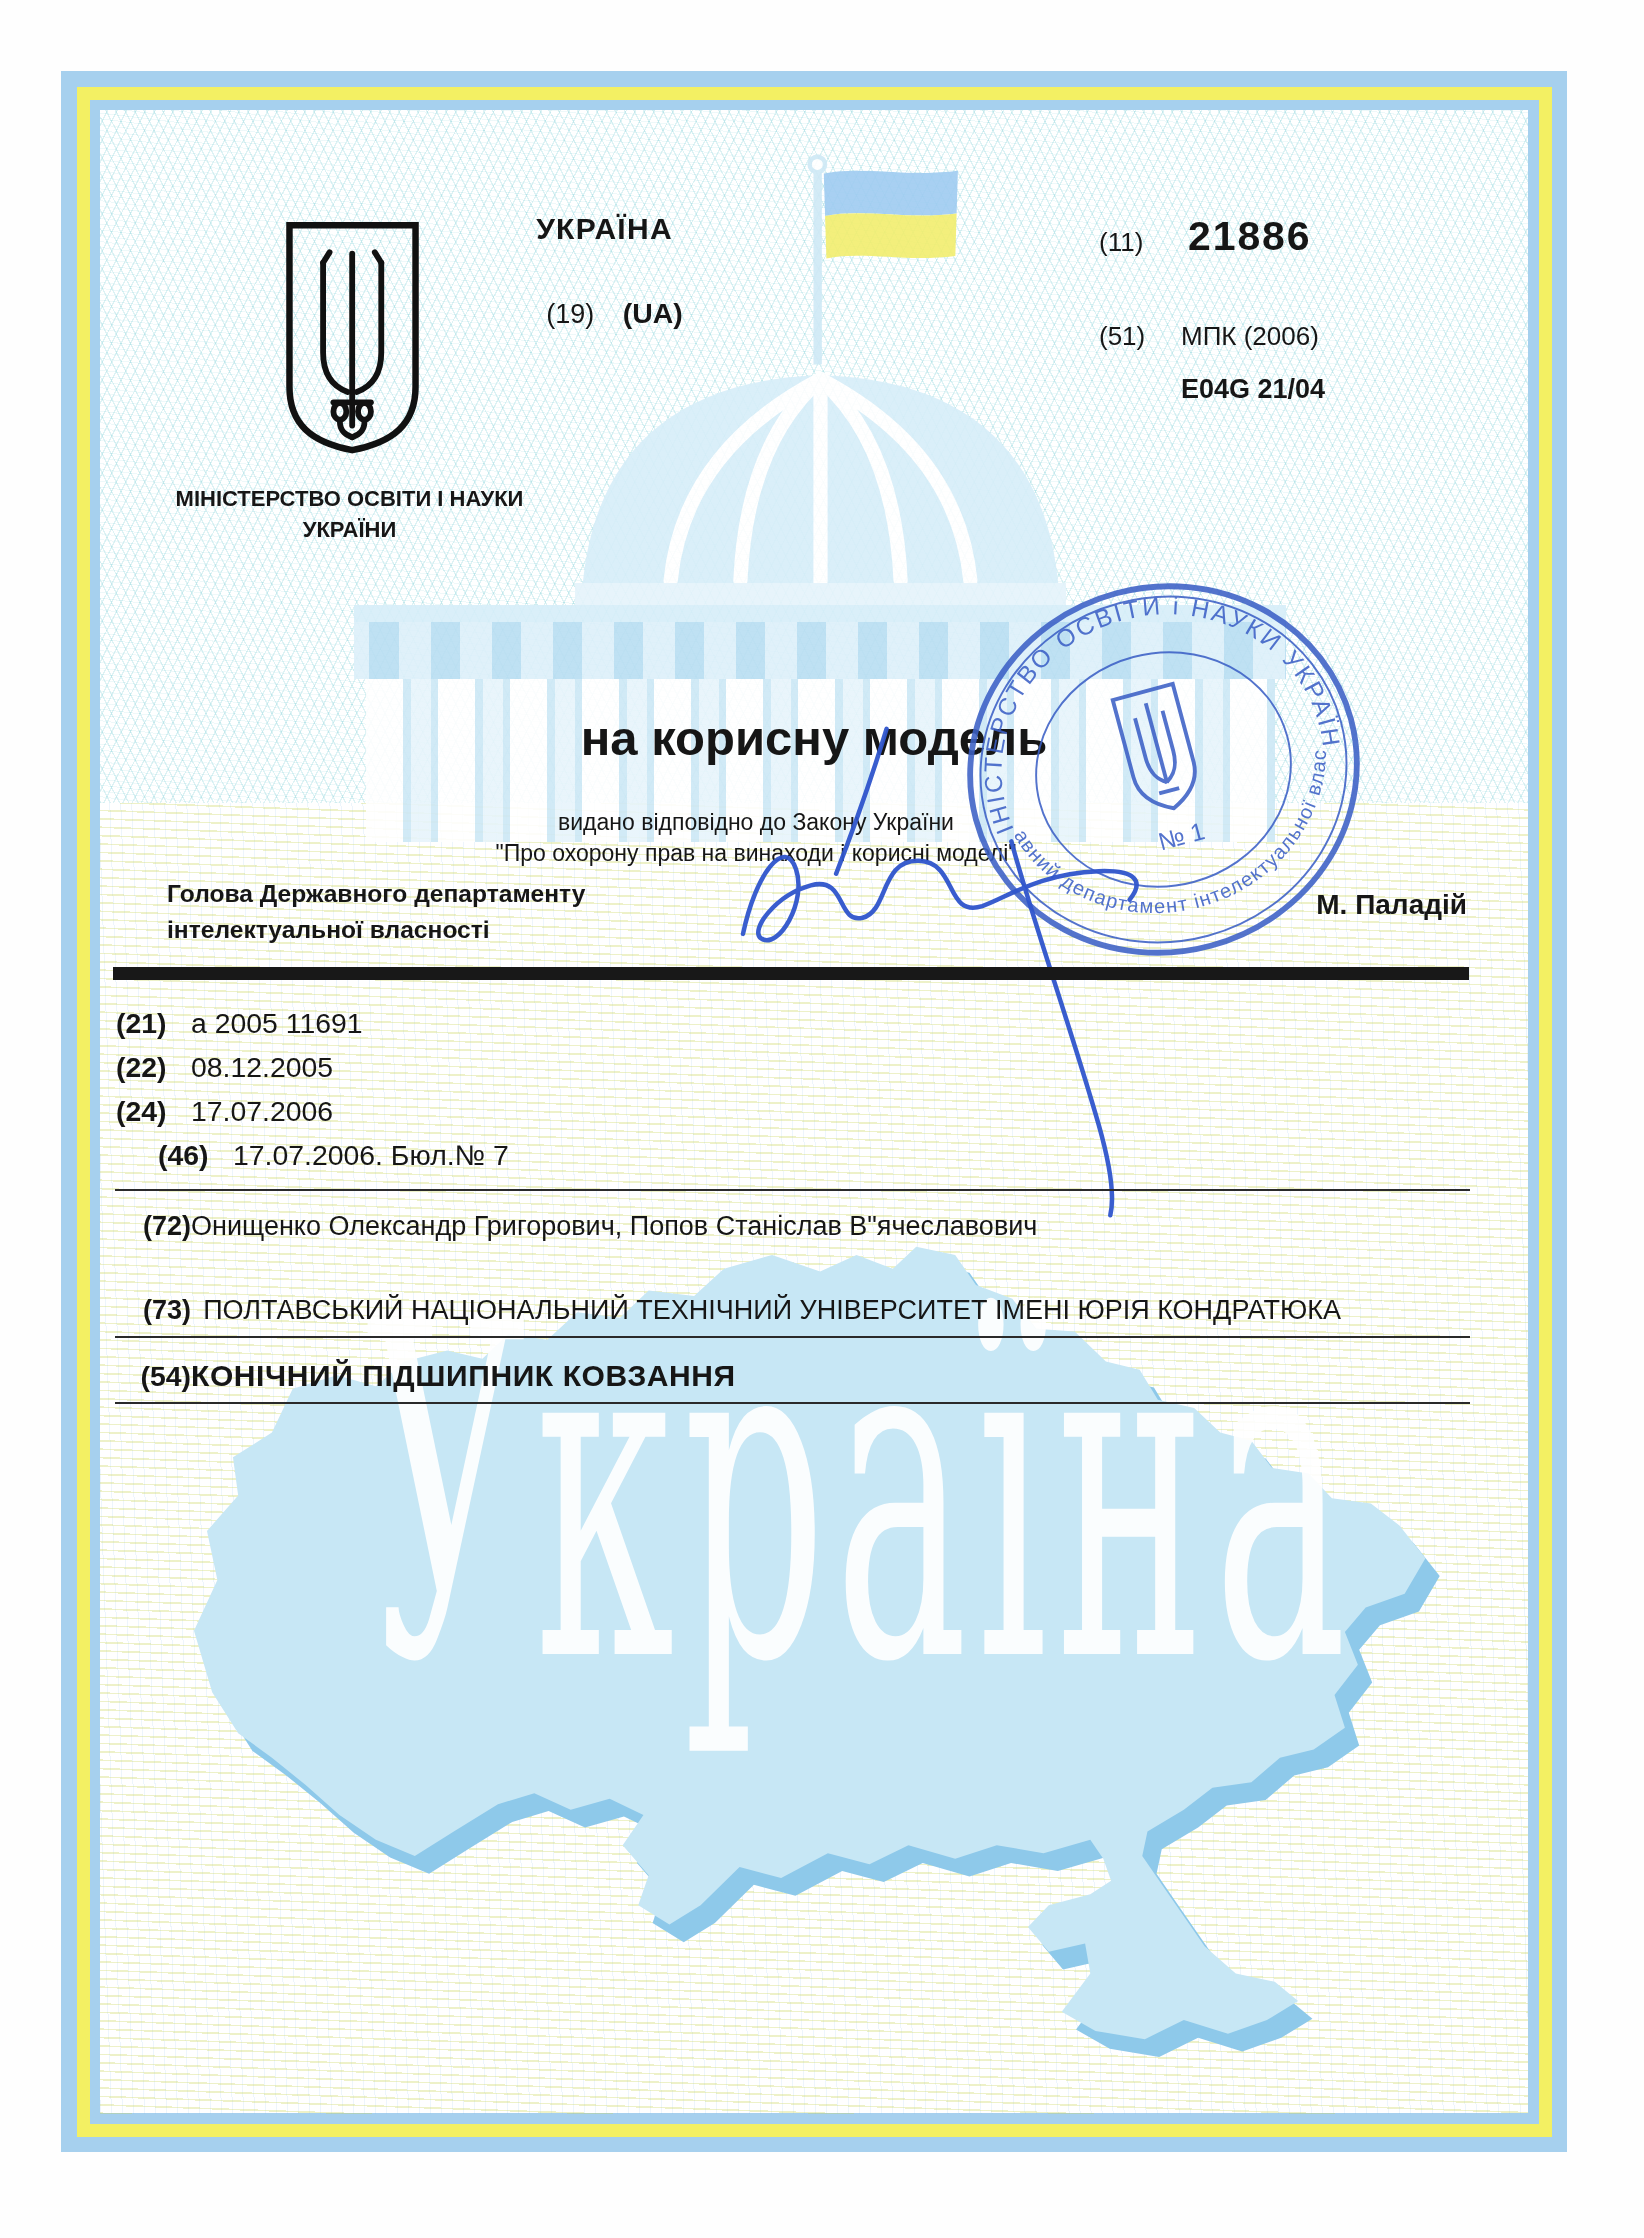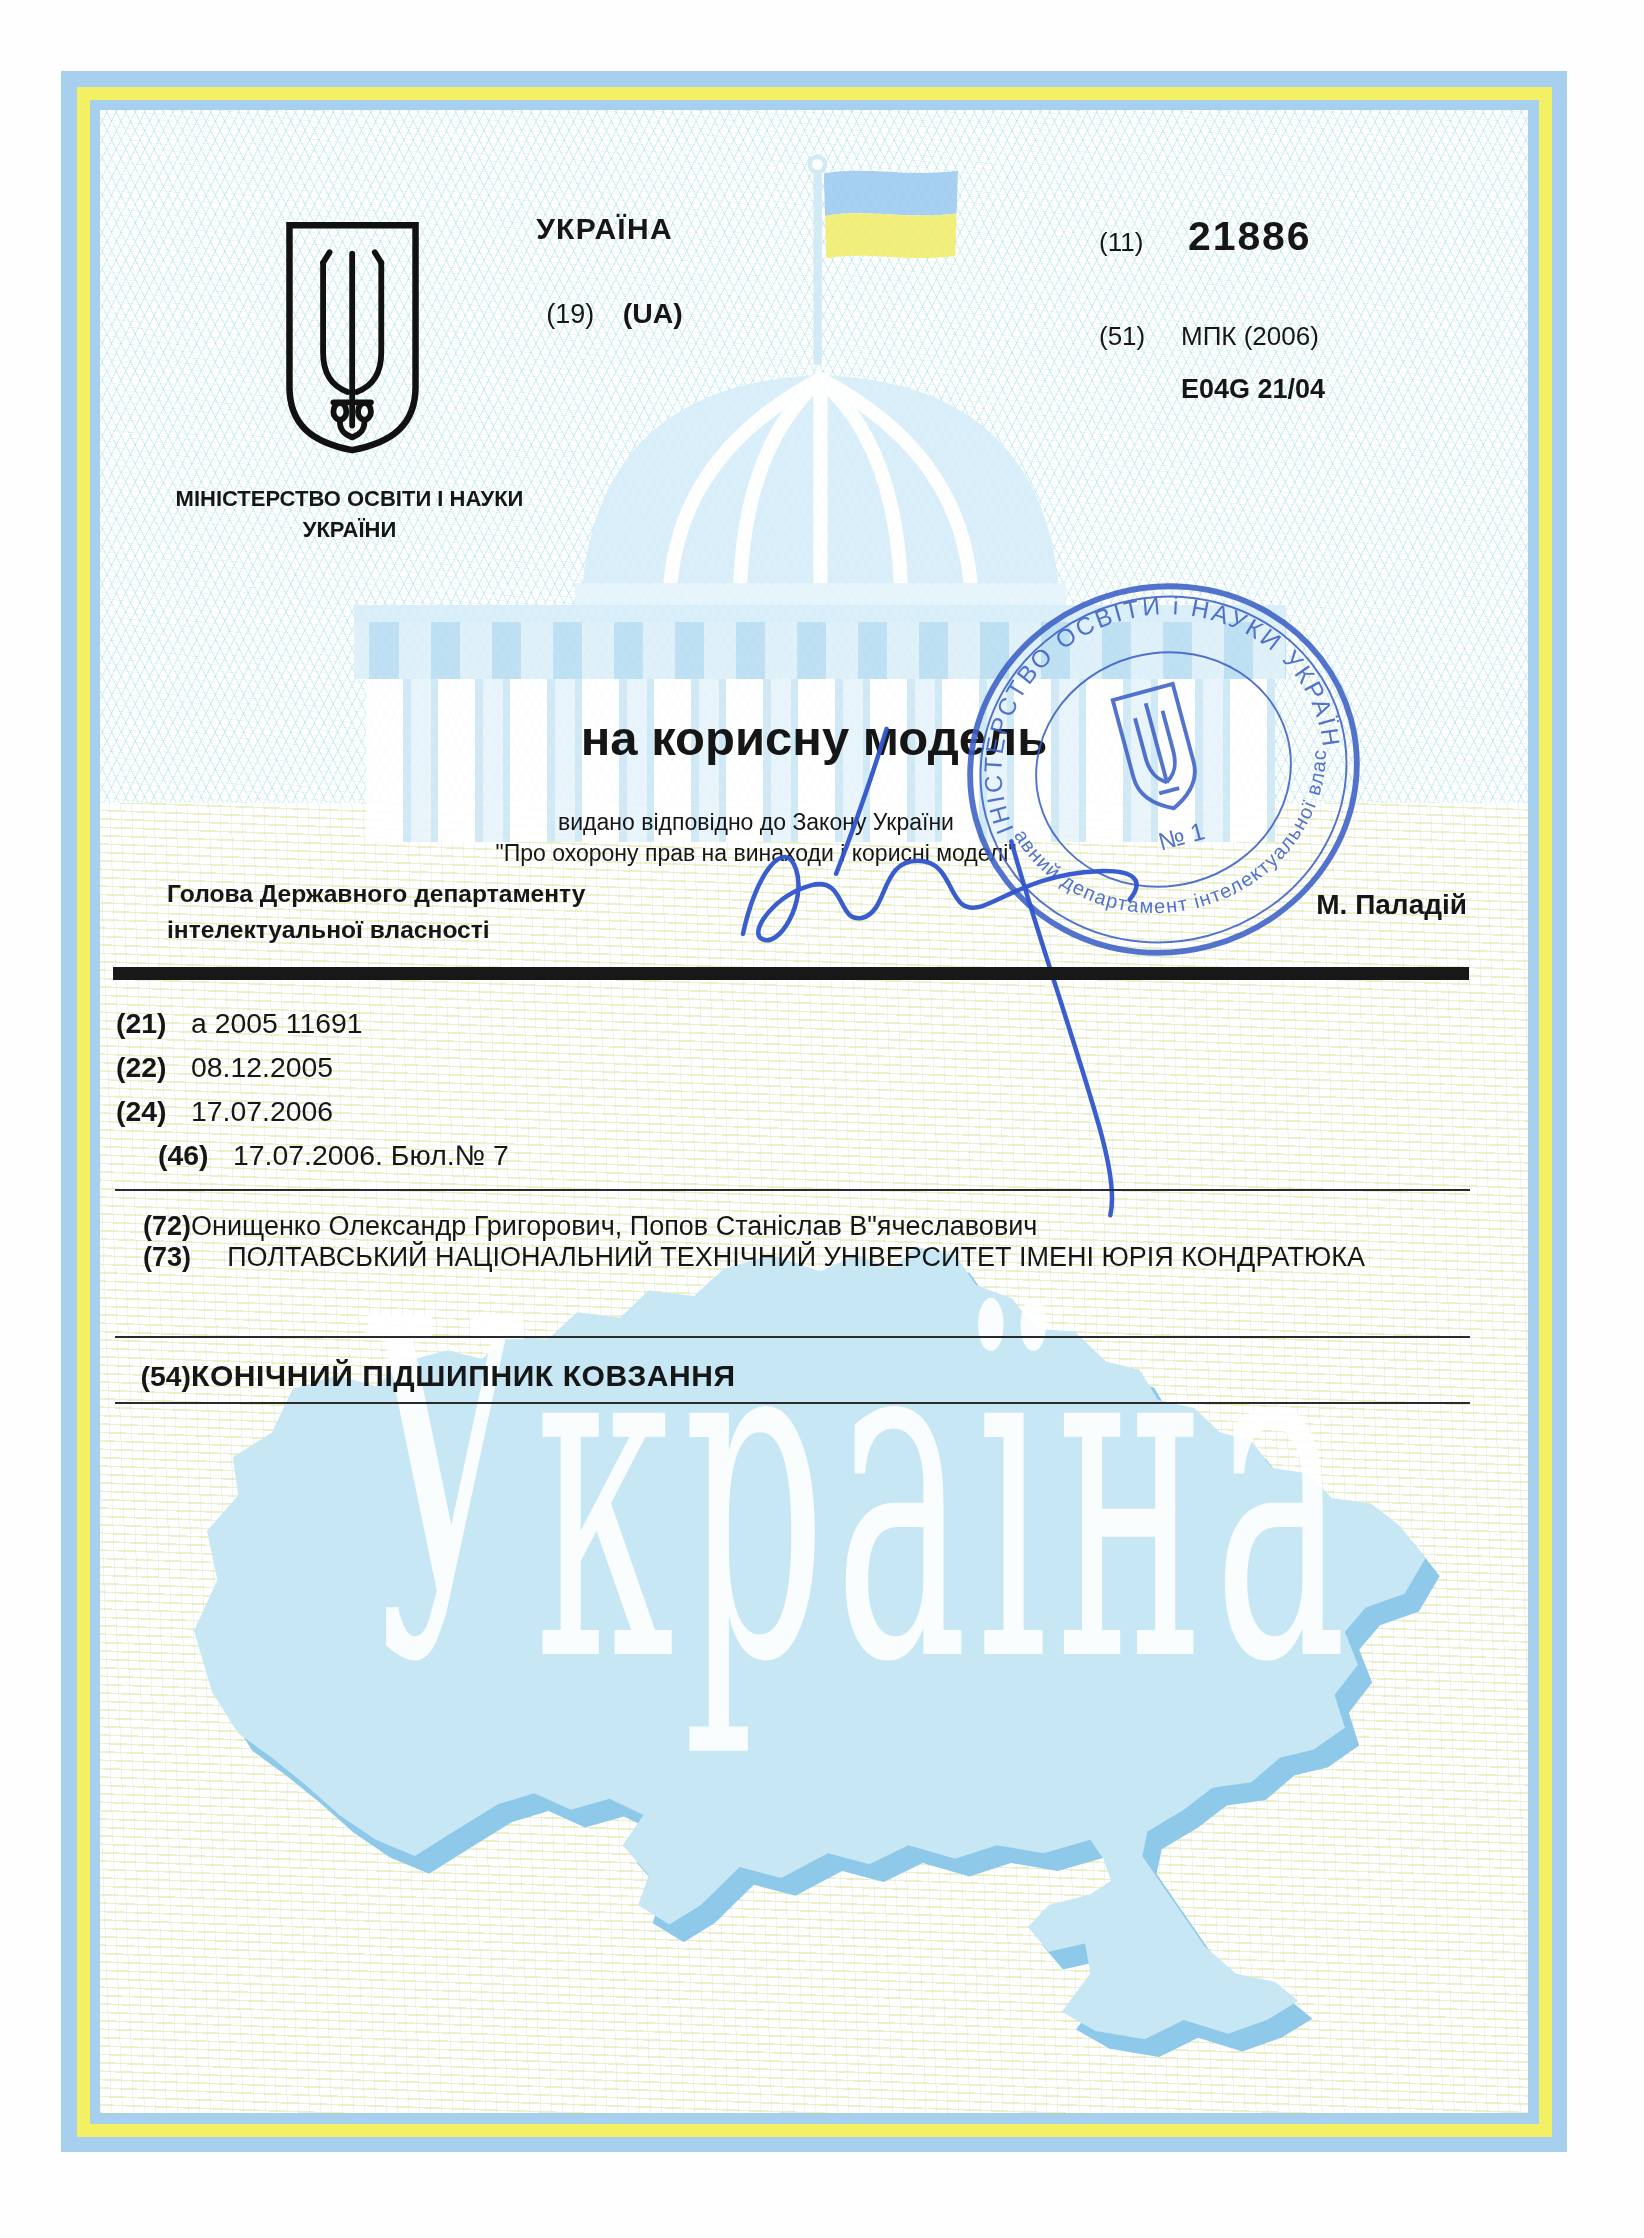--- a/index.html
+++ b/index.html
@@ -61,21 +61,21 @@
 
   .bib-row{left:116px;display:flex;align-items:baseline;}
   .bib-code{width:75px;font-size:28.4px;font-weight:bold;flex:none;}
   .bib-val{font-size:28.4px;}
   .bib-0{top:1007px;} .bib-1{top:1051px;} .bib-2{top:1095px;} .bib-3{top:1139px;margin-left:42px;}
 
   .party-row{left:116px;display:flex;align-items:baseline;text-align:right;}
   .party-code{width:75px;font-size:27px;font-weight:bold;flex:none;}
   .party-val{font-size:27px;line-height:1.3;}
   .row72{top:1209px;width:1357px;}
-  .row73{top:1240px;width:1293px;gap:24px;}
+  .row73{top:1293px;width:1293px;}
   .row73 .party-val{width:1150px;}
   .row54{top:1356px;}
   .row54 .party-code{font-size:28.4px;}
   .row54 .party-val{font-size:30px;font-weight:bold;letter-spacing:0.6px;}
 
   
   .mapwm{left:181px;top:1214px;}
   .wmtext{left:365px;top:1261px;font-family:"DejaVu Serif", serif;font-size:465px;line-height:1;
           color:#ffffff;opacity:.92;letter-spacing:18px;white-space:nowrap;
           transform:scaleX(.48);transform-origin:left top;}

